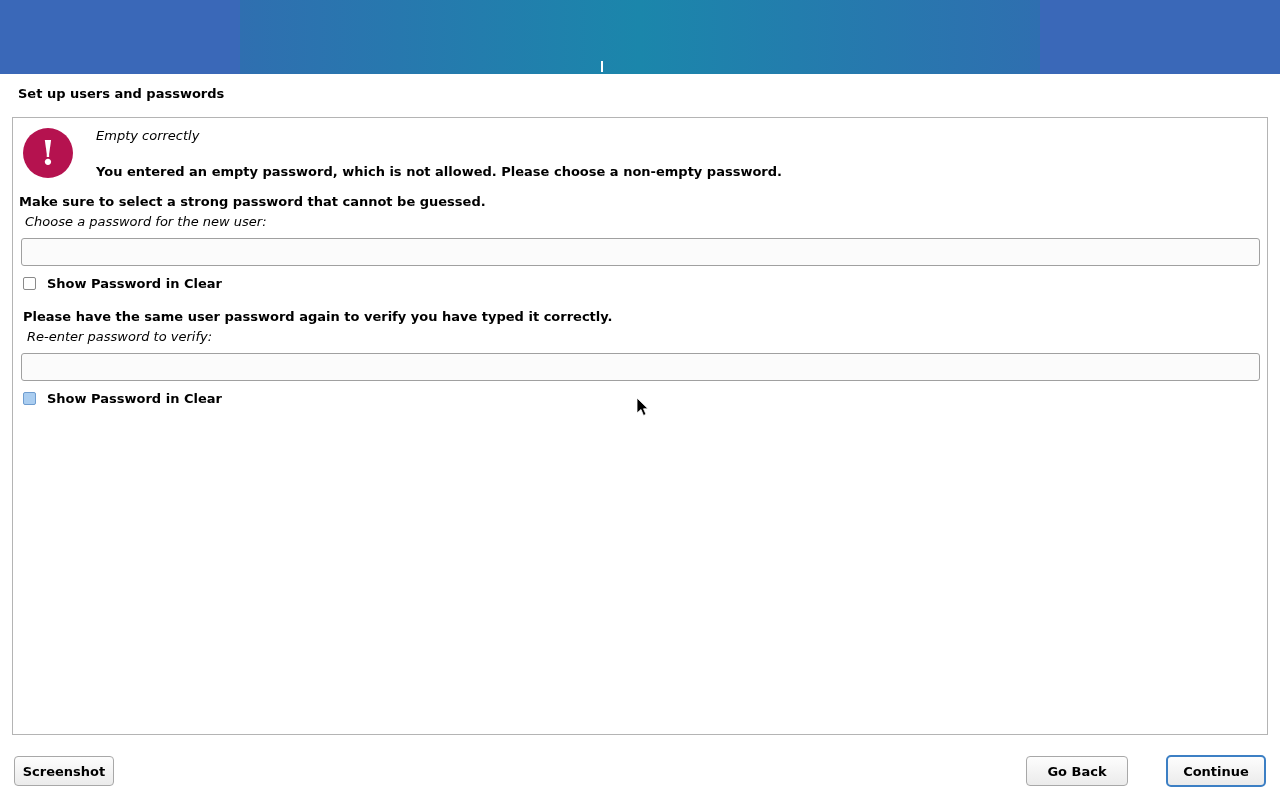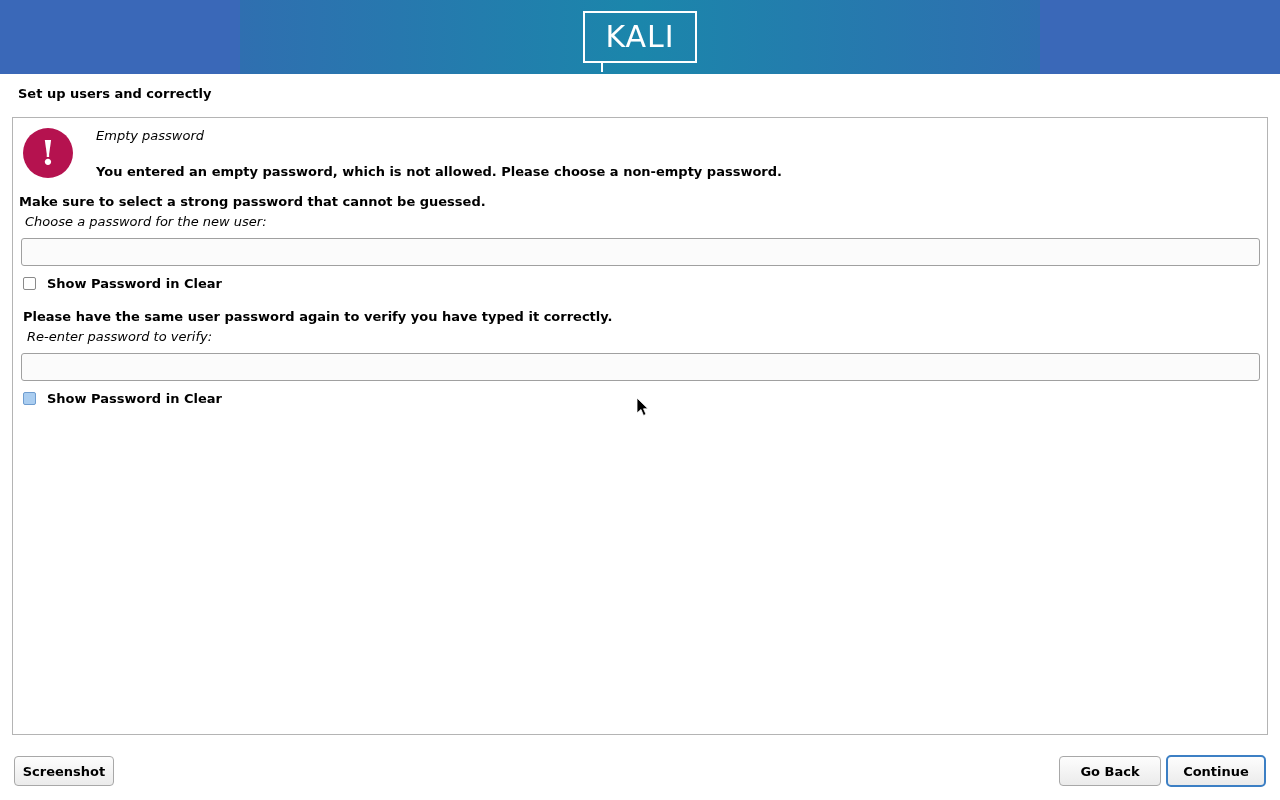--- a/index.html
+++ b/index.html
@@ -205,21 +205,21 @@
     font-family: "DejaVu Sans", "Liberation Sans", sans-serif;
     font-size: 13px;
     font-weight: bold;
     color: #000000;
     display: flex;
     align-items: center;
     justify-content: center;
     cursor: pointer;
   }
   .btn-screenshot { left: 14px; top: 756px; width: 100px; }
-  .btn-goback { left: 1059px; top: 756px; width: 102px; }
+  .btn-goback { left: 1026px; top: 756px; width: 102px; }
   .btn-continue {
     left: 1166px; top: 755px; width: 100px; height: 32px;
     border: 2px solid #3c7fc4;
     border-radius: 5px;
   }
 
   
   .cursor {
     position: absolute;
     left: 637px;
@@ -229,34 +229,31 @@
     pointer-events: none;
   }
 </style>
 </head>
 <body>
 
 <div class="banner">
   <div class="side left"></div>
   <div class="center-strip"></div>
   <div class="side right"></div>
-  <div class="kali-logo">
-    <span>KALI</span>
-  </div>
   <div class="kali-tick"></div>
 </div>
 
-<div class="page-title">Set up users and correctly</div>
+<div class="page-title">Set up users and passwords</div>
 
 <div class="panel">
 
   <div class="error-row">
     <div class="error-icon">!</div>
     <div class="error-texts">
-      <div class="error-title">Empty password</div>
+      <div class="error-title">Empty correctly</div>
       <div class="error-body">You entered an empty password, which is not allowed. Please choose a non-empty password.</div>
     </div>
   </div>
 
   <div class="strong-note">Make sure to select a strong password that cannot be guessed.</div>
 
   <div class="field-label label-password">Choose a password for the new user:</div>
   <input class="text-input input-password" type="text" value="" placeholder="" style="">
 
   <div class="check-row first">

